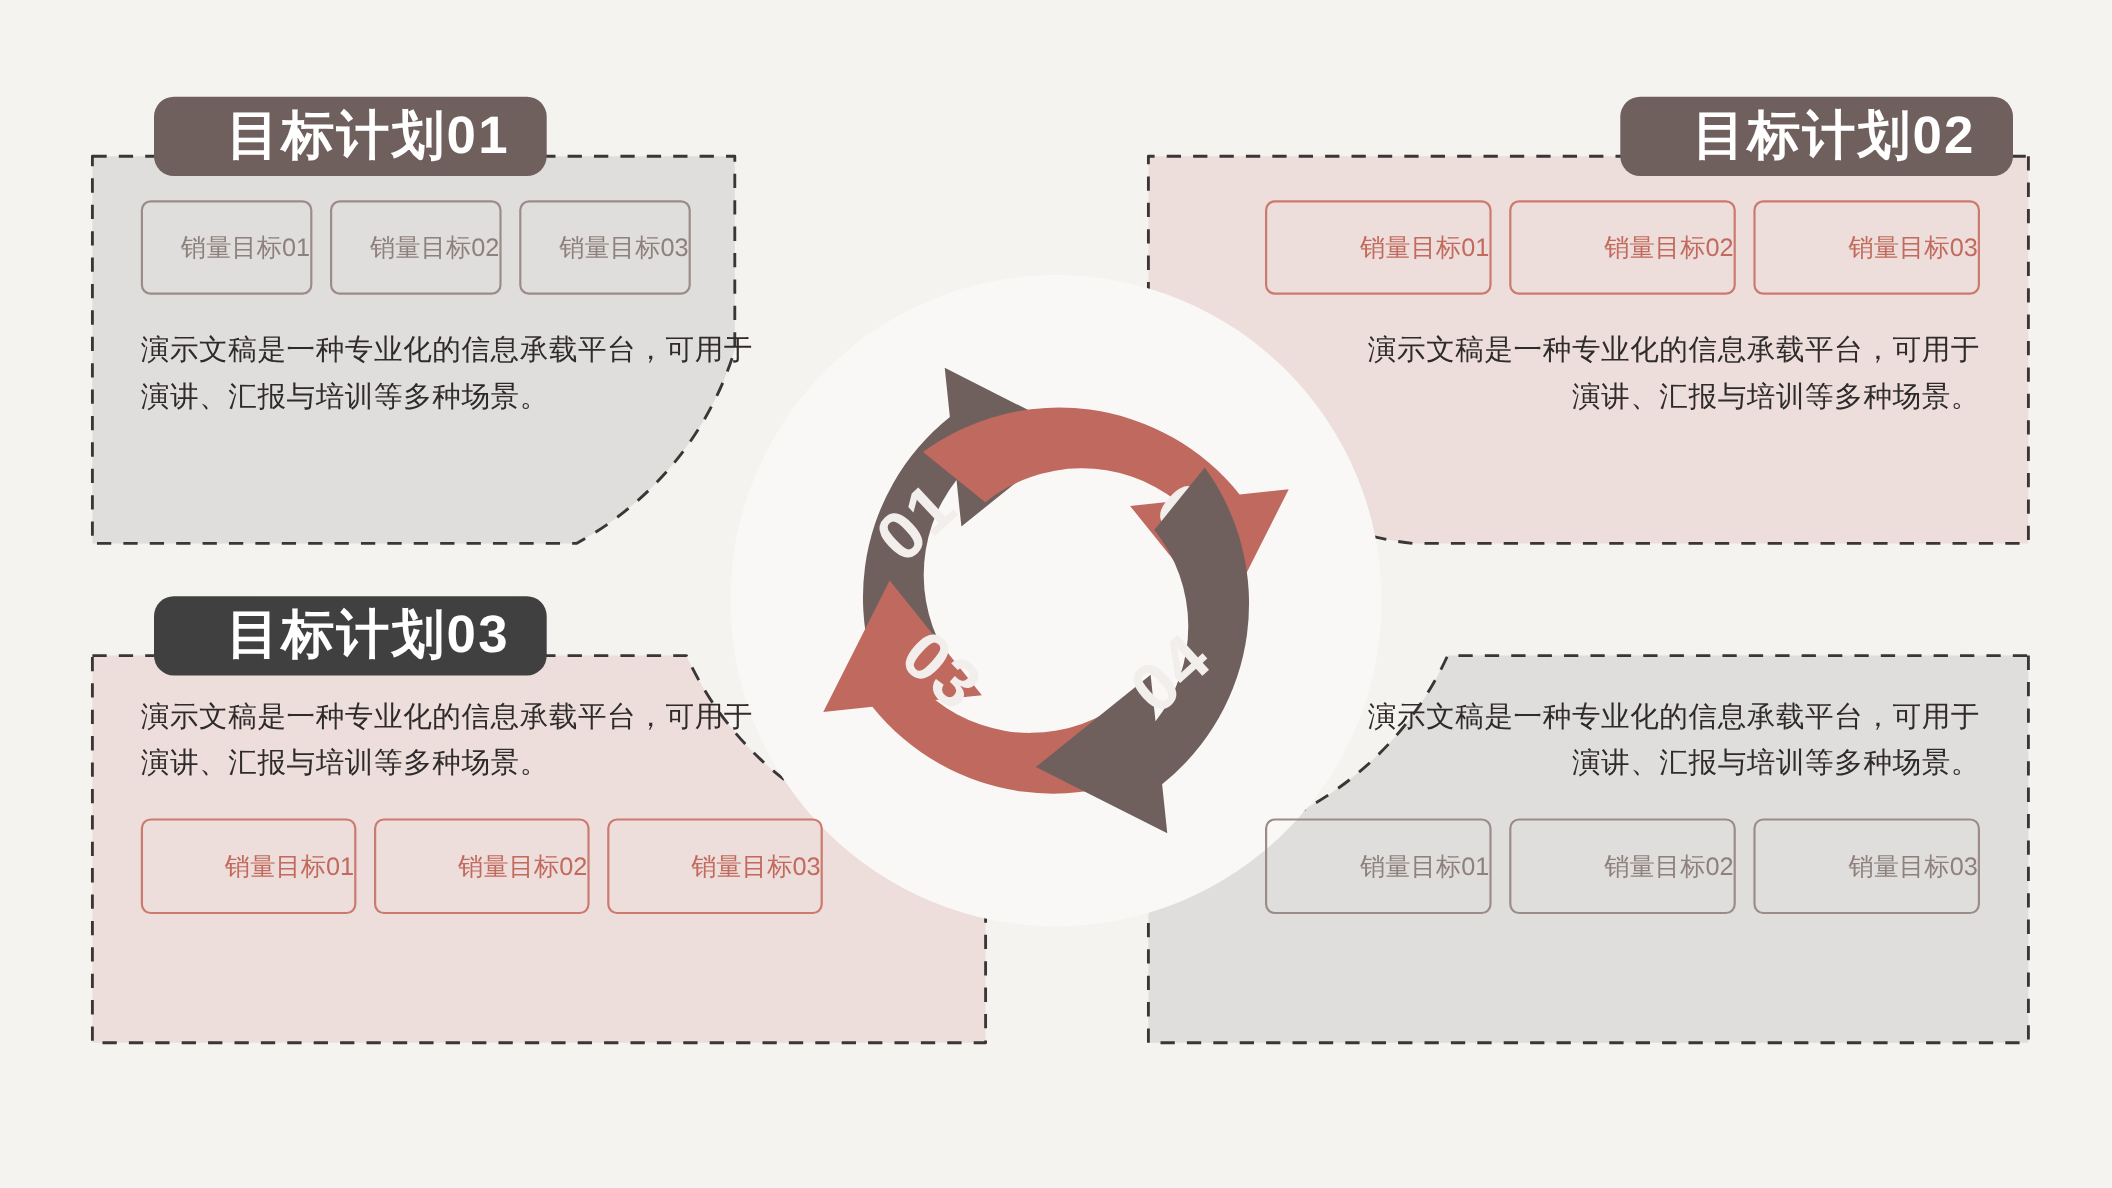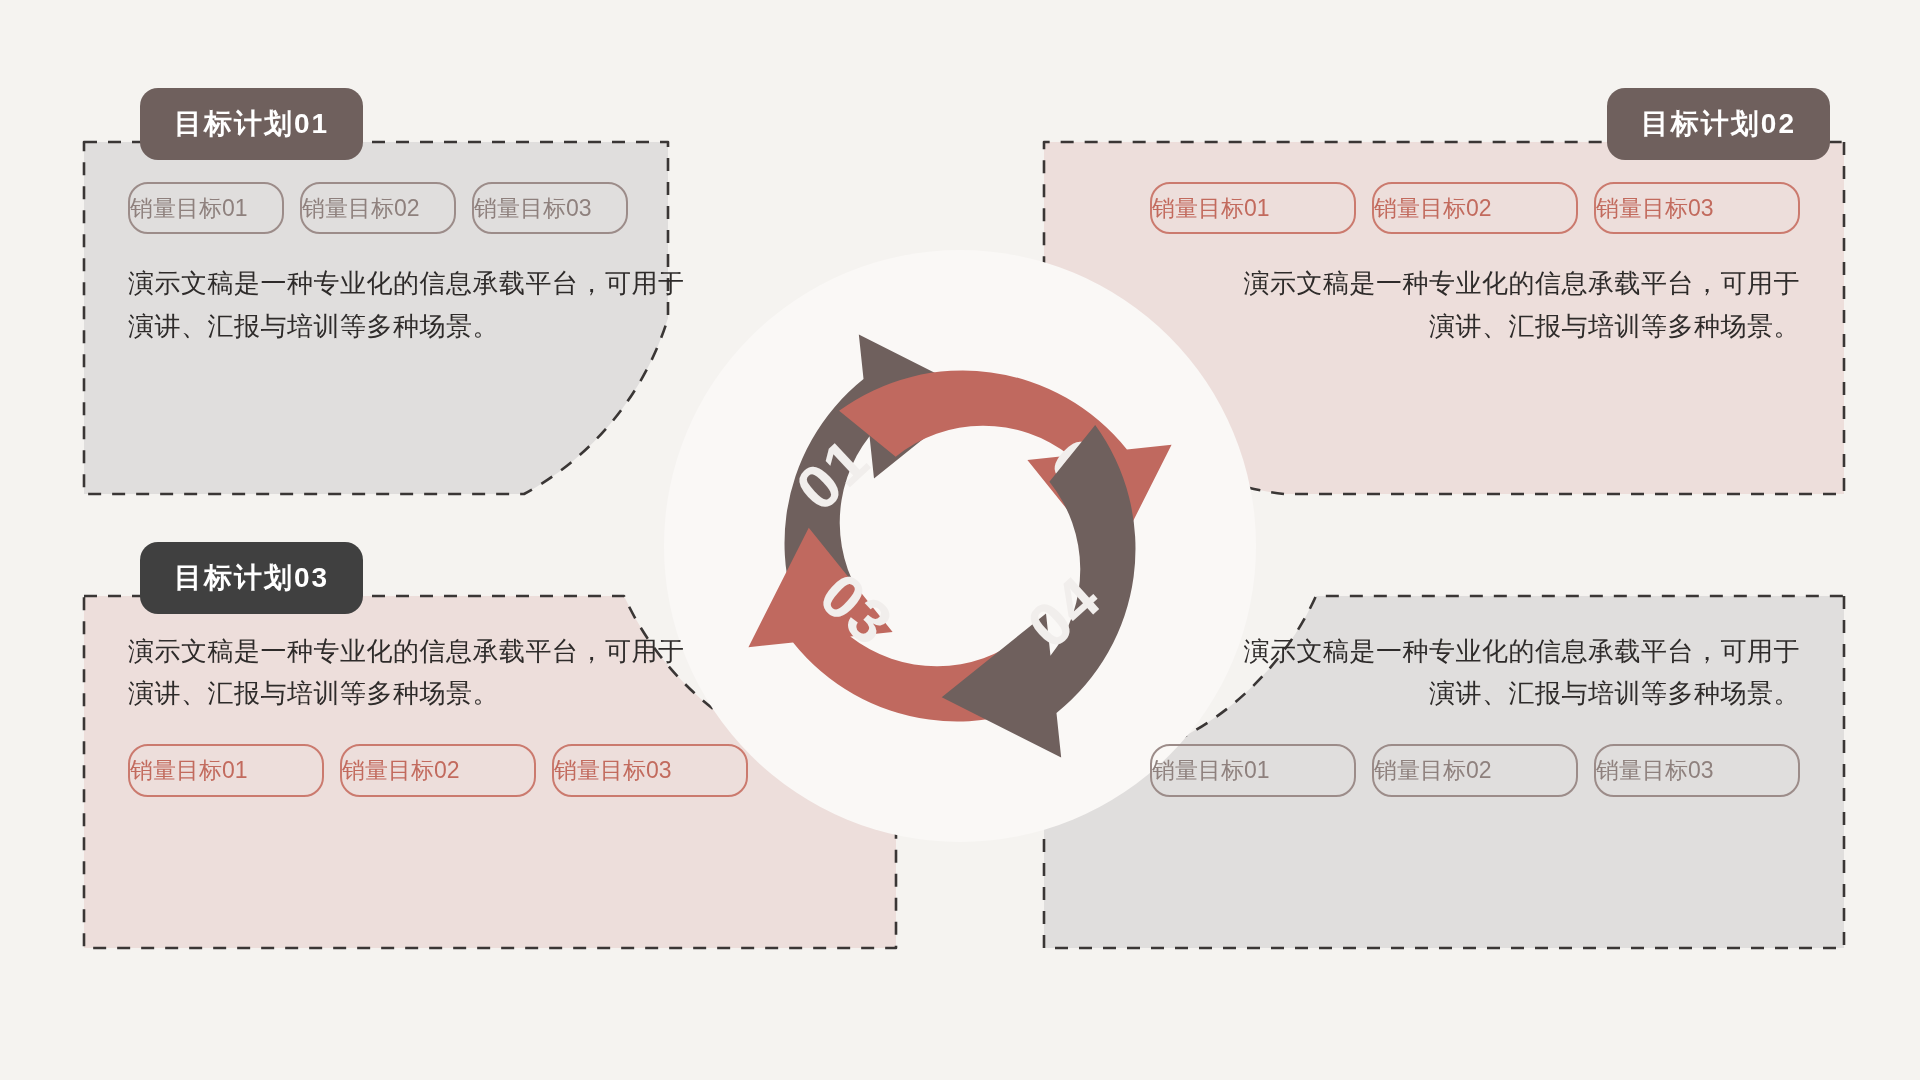--- a/index.html
+++ b/index.html
@@ -23,39 +23,40 @@
     height:72px;
     border-radius:18px;
     display:flex;align-items:center;
     padding:0 34px;
     box-sizing:border-box;
     z-index:6;
     white-space:nowrap;
   }
   .panel-head .htxt{
     color:#ffffff;
-    font-size:28px;
+    font-size:48px;
     font-weight:700;
     letter-spacing:2px;
     line-height:1;
+    margin-left:32px;
   }
 
   .panel-inner{position:absolute;z-index:5;}
 
   .tagrow{display:flex;gap:16px;}
   .tagrow.right{justify-content:flex-end;}
   .tag{
-    border-radius:20px;
+    border-radius:9px;
     border:2px solid #9c8c89;
     background:transparent;
     font-size:23px;
     color:#8e807d;
-    padding:11px 0;
+    padding:28px 0;
     width:206px;
-    text-align:left;
+    text-align:right;
     box-sizing:border-box;
     line-height:1.15;
   }
   .tag.rose{border-color:#cb7a6e;color:#c26a5d;}
 
   .body-txt{
     font-size:26px;
     line-height:1.62;
     color:#2e2b2a;
     letter-spacing:0.5px;

